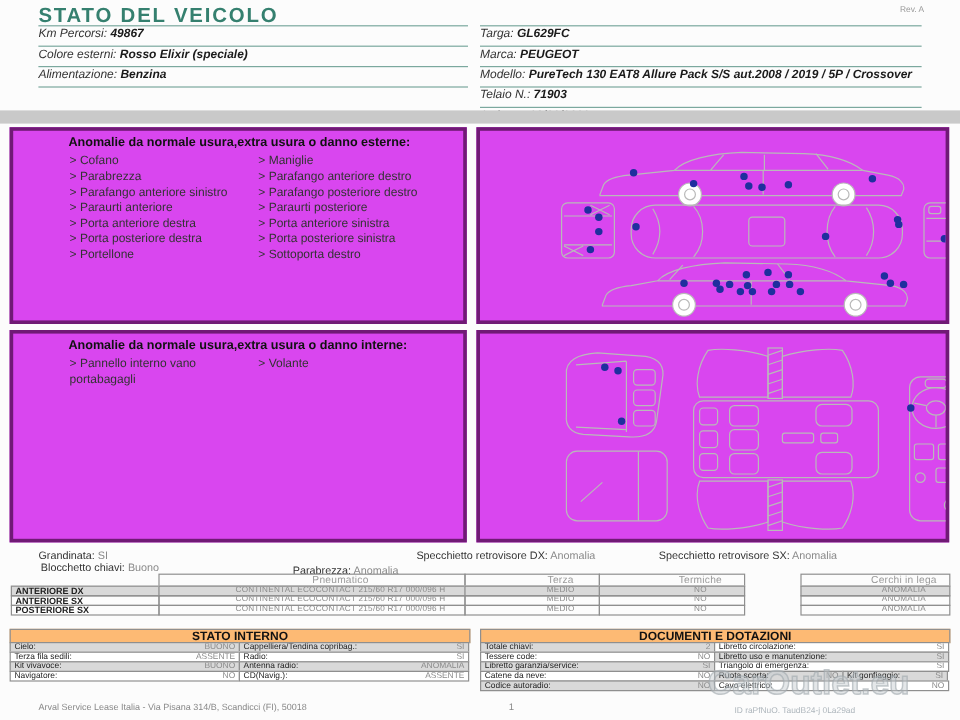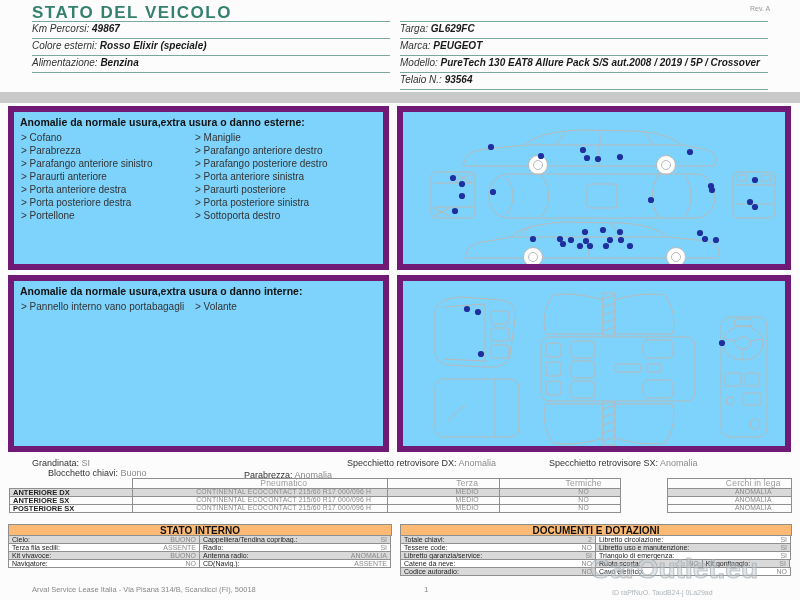--- a/index.html
+++ b/index.html
@@ -15,40 +15,40 @@
 
   .fields { position:absolute; top:21px; border-top:1px solid #7ba89e; }
   #fields-left  { left:32px;  width:358px; }
   #fields-right { left:400px; width:368px; }
   .field-row { border-bottom:1px solid #7ba89e; font-size:10px; color:#333;
     padding:1px 0 4px; line-height:11px;font-style:italic; }
   .f-value { font-weight:bold; color:#1a1a1a; }
 
   .sep-bar { position:absolute; left:0; top:92px; width:800px; height:11px; background:#c9c9c9; }
 
-  .box { position:absolute; border:6px solid #701a75; background:#7dd3fc; overflow:hidden; }
+  .box { position:absolute; border:3px solid #701a75; background:#d946ef; overflow:hidden;padding-left:40px; }
   #box-ext-text { left:8px;   top:106px; width:381px; height:164px; }
   #box-ext-diag { left:397px; top:106px; width:394px; height:164px; }
   #box-int-text { left:8px;   top:275px; width:381px; height:177px; }
   #box-int-diag { left:397px; top:275px; width:394px; height:177px; }
 
   .box-title { font-size:10.5px; font-weight:bold; color:#111; padding:4px 6px 3px; }
   .anomaly-cols { display:flex; padding:0 7px; }
   .anomaly-col { font-size:10px; color:#333; line-height:13px; }
   .anomaly-col.left  { width:49%; }
   .anomaly-col.right { width:51%; }
   .anomaly-item { white-space:normal; }
 
   .diag-svg { display:block; margin:0 auto; }
 
   .status-area { position:absolute; left:0; top:457px; width:800px; height:20px; font-size:9px; }
   .st-l { color:#333; }
   .st-v { color:#8a8a8a; }
   .st-grand { position:absolute; left:32px; top:1px; }
-  .st-block { position:absolute; left:48px; top:11px;text-align:right; }
+  .st-block { position:absolute; left:34px; top:11px;text-align:right; }
   .check-item { position:absolute; top:1px; }
   .check-1 { left:244px;margin-top:12px; } .check-2 { left:347px; } .check-3 { left:549px; }
 
   .t-wrap { position:absolute; left:9px; top:478px; width:783px; }
   .t-row { display:flex; height:9px; }
   .t-wrap .t-row + .t-row { margin-top:-1px; }
   .t-head { height:11px; }
   .t-cell { border:1px solid #8f8f8f; overflow:hidden; white-space:nowrap;
     display:flex; align-items:center; justify-content:center; line-height:1;padding-left:48px; }
   .t-cell + .t-cell { margin-left:-1px; }
@@ -91,21 +91,21 @@
 
 <div class="fields" id="fields-left">
     <div class="field-row"><span class="f-label">Km Percorsi: </span><span class="f-value">49867</span></div>
     <div class="field-row"><span class="f-label">Colore esterni: </span><span class="f-value">Rosso Elixir (speciale)</span></div>
     <div class="field-row"><span class="f-label">Alimentazione: </span><span class="f-value">Benzina</span></div>
   </div>
 <div class="fields" id="fields-right">
     <div class="field-row"><span class="f-label">Targa: </span><span class="f-value">GL629FC</span></div>
     <div class="field-row"><span class="f-label">Marca: </span><span class="f-value">PEUGEOT</span></div>
     <div class="field-row"><span class="f-label">Modello: </span><span class="f-value">PureTech 130 EAT8 Allure Pack S/S aut.2008 / 2019 / 5P / Crossover</span></div>
-    <div class="field-row"><span class="f-label">Telaio N.: </span><span class="f-value">93564</span></div>
+    <div class="field-row"><span class="f-label">Telaio N.: </span><span class="f-value">71903</span></div>
     <div class="field-row"><span class="f-label">1a imm.: </span><span class="f-value">29/08/2022</span></div>
   </div>
 
 <div class="sep-bar"></div>
 
 <div class="box" id="box-ext-text">
   <div class="box-title">Anomalie da normale usura,extra usura o danno esterne:</div>
   <div class="anomaly-cols">
     <div class="anomaly-col left" id="ext-list-left">
         <div class="anomaly-item">&gt; Cofano</div>
@@ -113,22 +113,22 @@
         <div class="anomaly-item">&gt; Parafango anteriore sinistro</div>
         <div class="anomaly-item">&gt; Paraurti anteriore</div>
         <div class="anomaly-item">&gt; Porta anteriore destra</div>
         <div class="anomaly-item">&gt; Porta posteriore destra</div>
         <div class="anomaly-item">&gt; Portellone</div>
       </div>
     <div class="anomaly-col right" id="ext-list-right">
         <div class="anomaly-item">&gt; Maniglie</div>
         <div class="anomaly-item">&gt; Parafango anteriore destro</div>
         <div class="anomaly-item">&gt; Parafango posteriore destro</div>
+        <div class="anomaly-item">&gt; Paraurti posteriore</div>
         <div class="anomaly-item">&gt; Porta anteriore sinistra</div>
-        <div class="anomaly-item">&gt; Paraurti posteriore</div>
         <div class="anomaly-item">&gt; Porta posteriore sinistra</div>
         <div class="anomaly-item">&gt; Sottoporta destro</div>
       </div>
   </div>
 </div>
 
 <div class="box" id="box-ext-diag">
   <svg class="diag-svg" viewBox="0 0 390 162" width="390" height="162">
     <g stroke="#b9b9b9" stroke-width="1" fill="none">
       <g>

